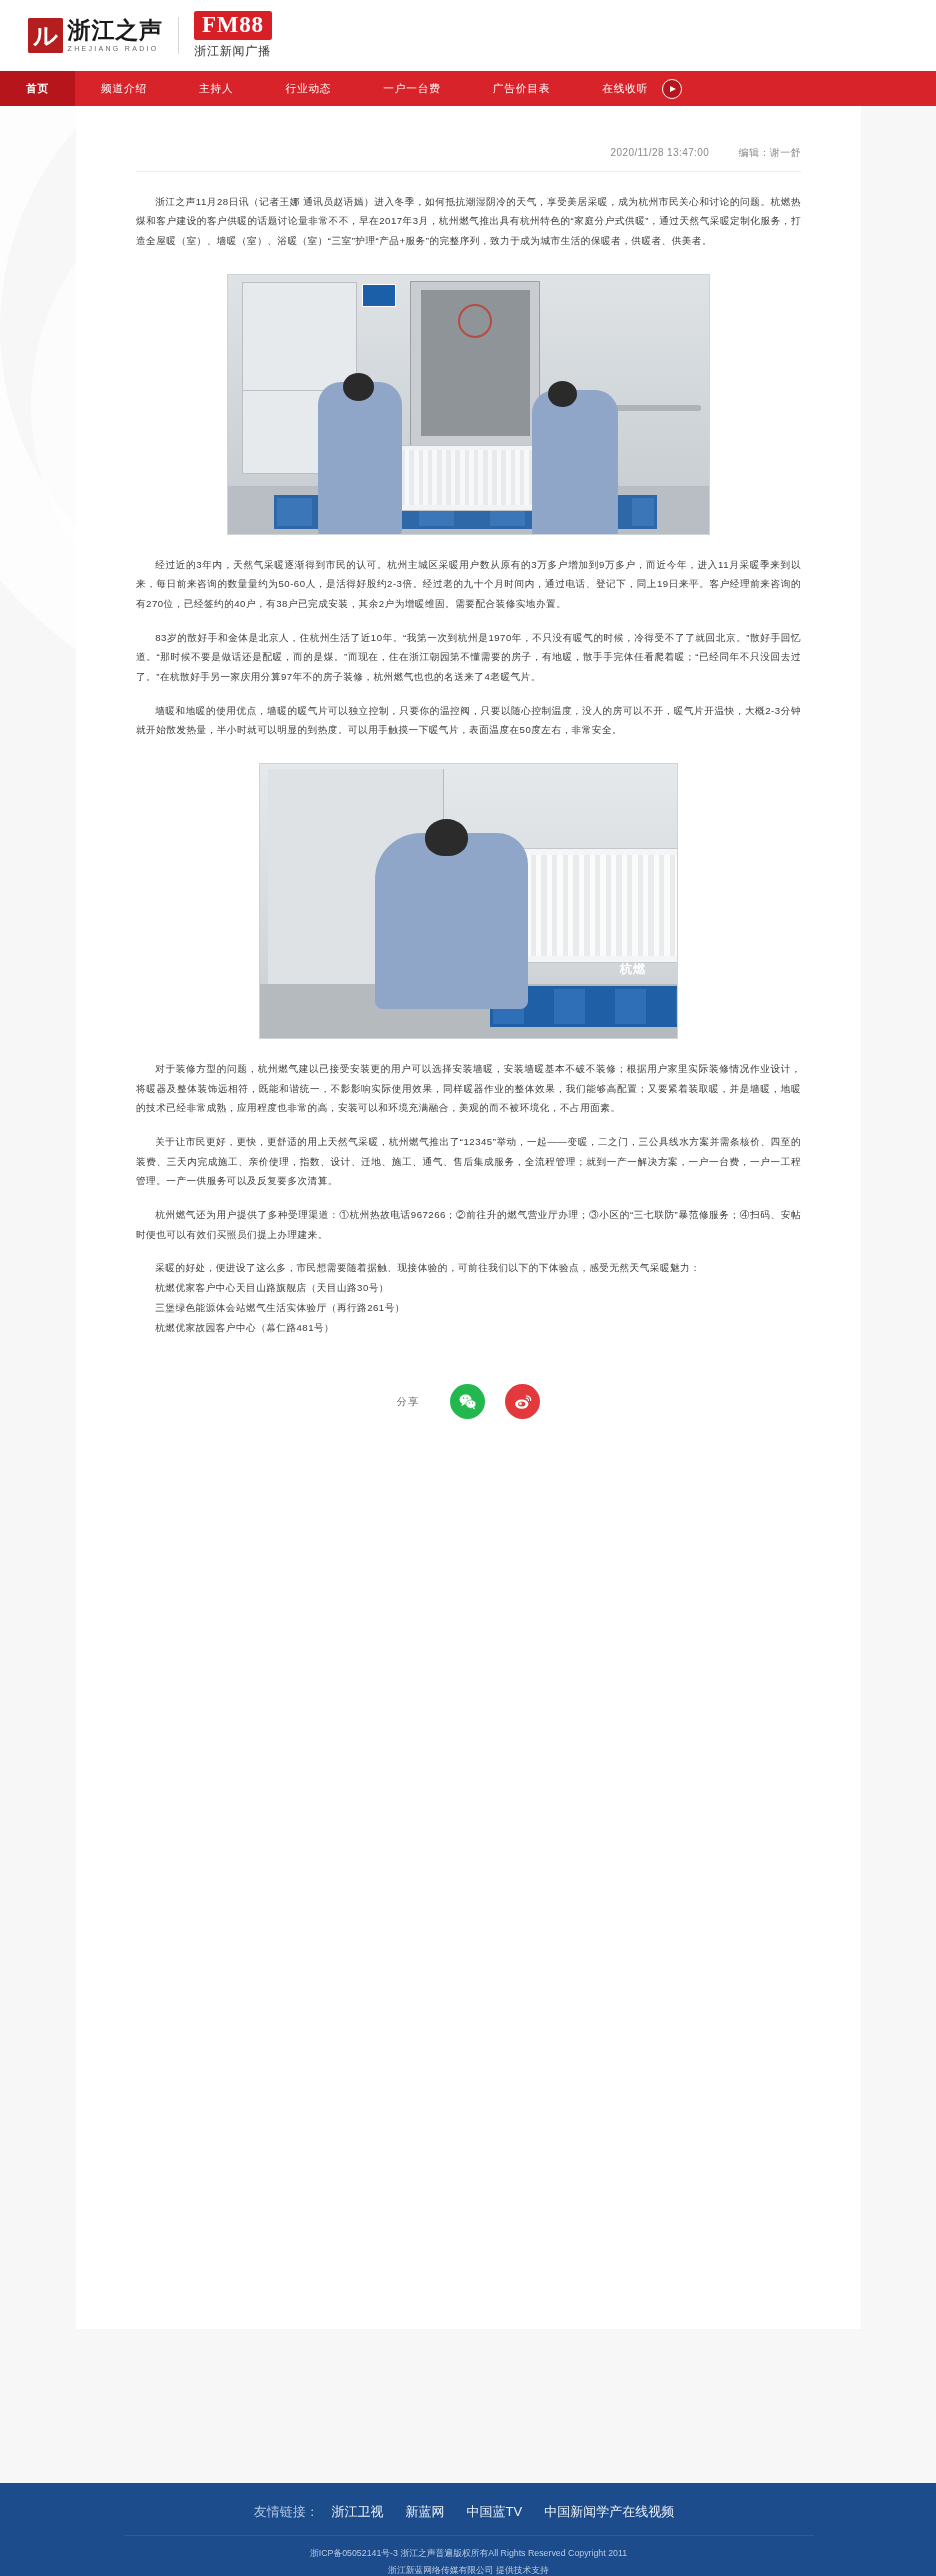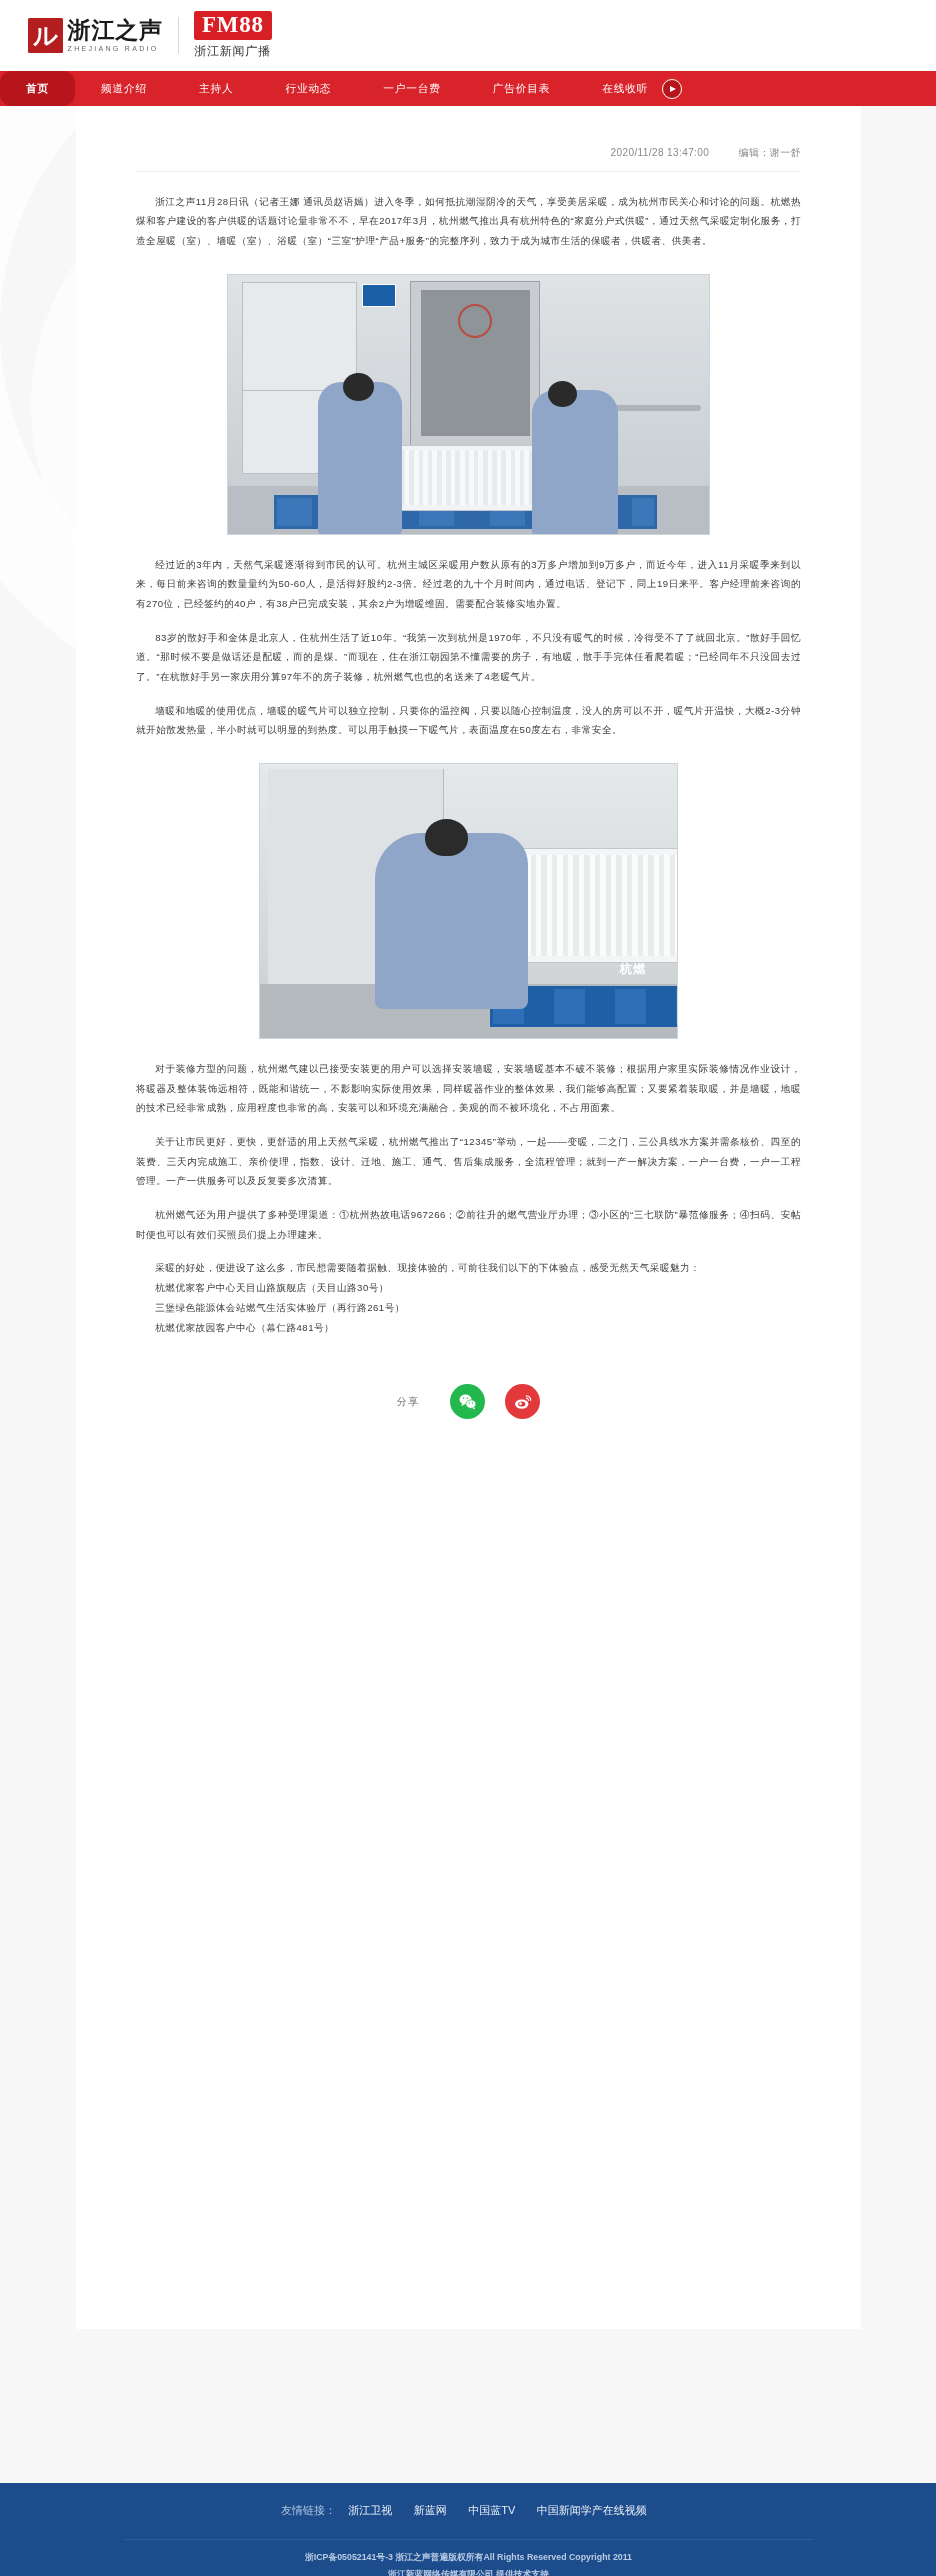--- a/index.html
+++ b/index.html
@@ -92,21 +92,20 @@
     align-items: center;
     justify-content: center;
     padding: 0 26px;
     cursor: pointer;
     white-space: nowrap;
     letter-spacing: 0.8px;
   }
   .nav-item.active {
     background: #b5151b;
     font-weight: bold;
-    border-radius: 12px;
   }
   .nav-item.last {
     position: relative;
     padding-right: 46px;
   }
   .play-circle {
     position: absolute;
     right: 12.3px;
     top: 50%;
     transform: translateY(-50%);
@@ -282,34 +281,34 @@
     width: 100%;
     background: #1c4c8c;
     color: #cdd9ea;
     padding: 17px 0 20px 0;
     text-align: center;
     font-size: 8.8px;
     line-height: 1.9;
   }
   .footer-links {
     color: #e9eff7;
-    font-size: 11px;
-    padding-bottom: 18px;
+    font-size: 13px;
+    padding-bottom: 10px;
     border-bottom: 0.8px solid #2a5b9d;
     width: 690px;
     margin: 0 auto 9.2px auto;
   }
   .footer-links .fl-label { color: #aec4e1; }
   .footer-links a {
     color: #e9eff7;
     text-decoration: none;
     margin: 0 9.2px;
     cursor: pointer;
   }
-  .footer-line { color: #b9cbe3; font-weight: bold; }
+  .footer-line { color: #b9cbe3; }
 </style>
 </head>
 <body>
 
 <div class="header">
   <div class="logo-zjzs">
     <div class="logo-mark">ル</div>
     <div>
       <div class="logo-text-cn">浙江之声</div>
       <div class="logo-text-sub">ZHEJIANG RADIO</div>

